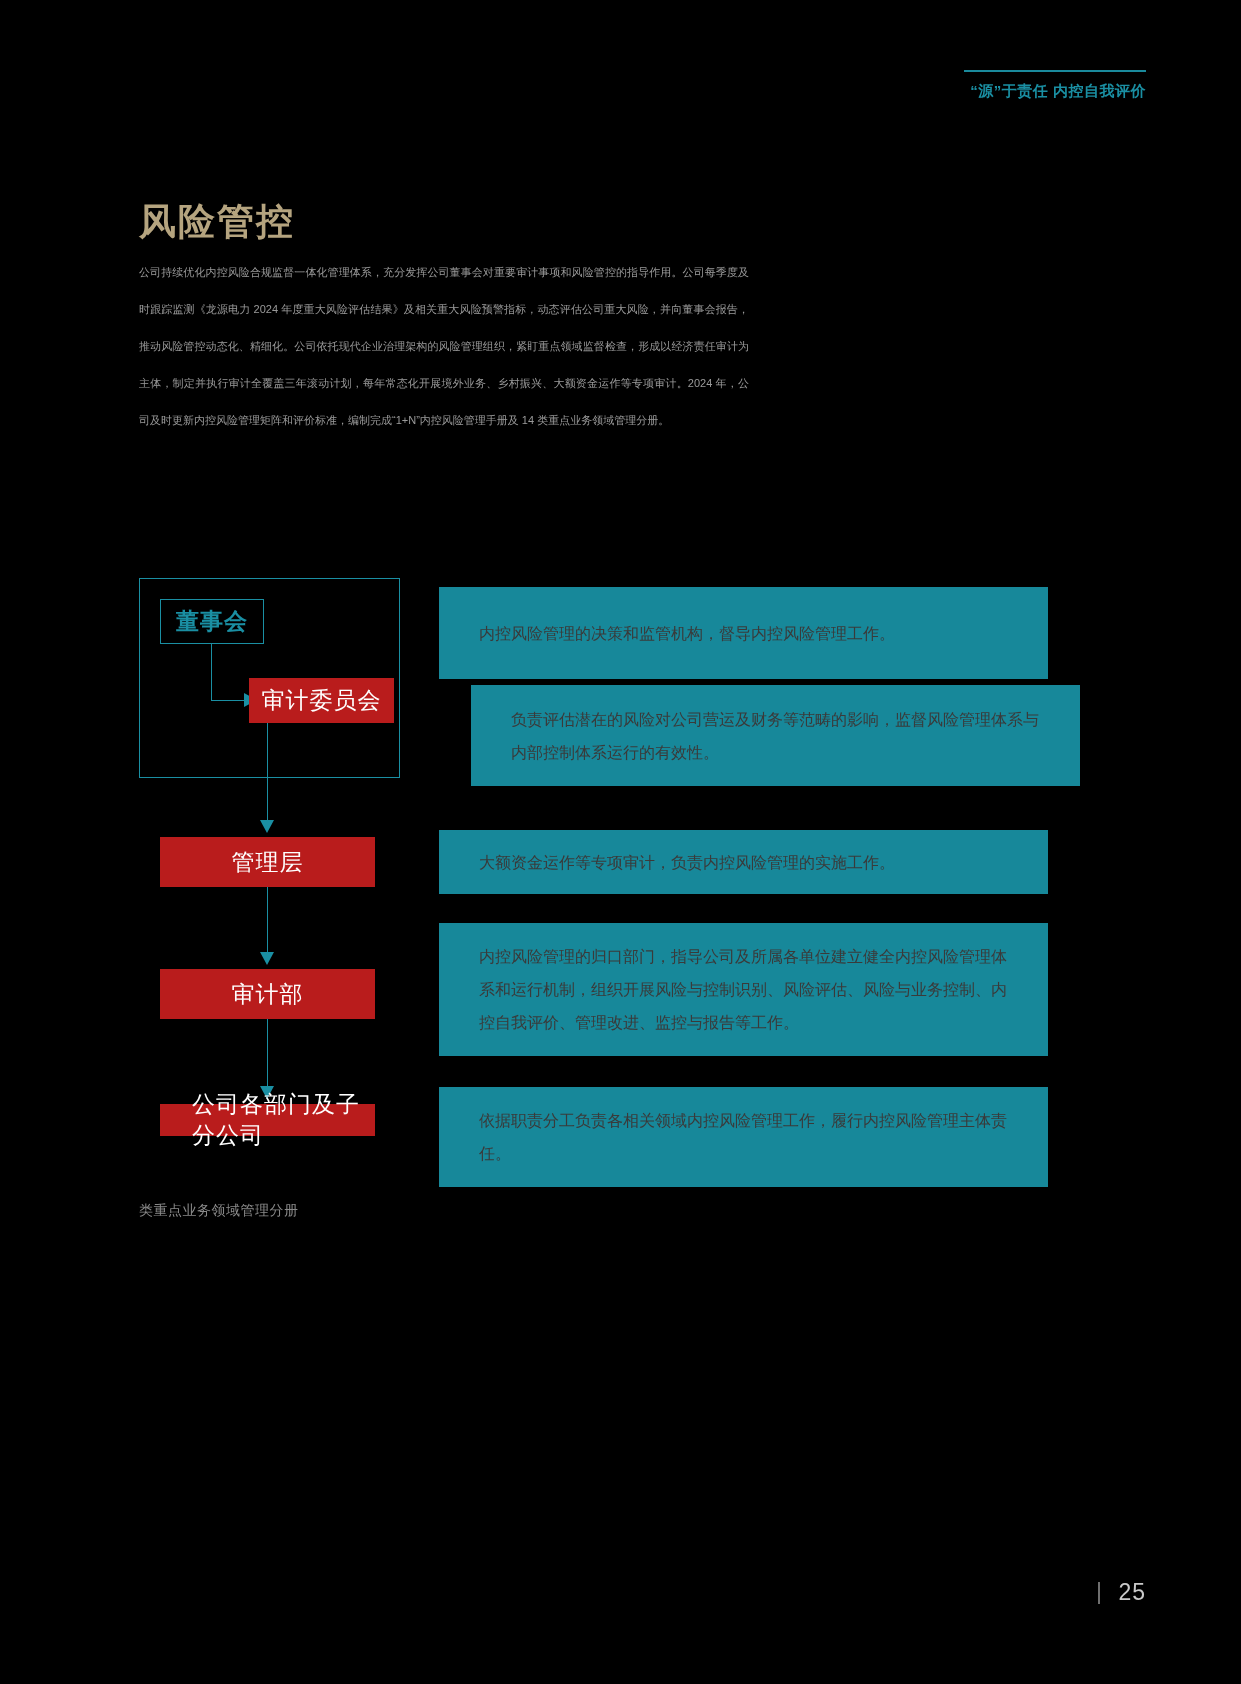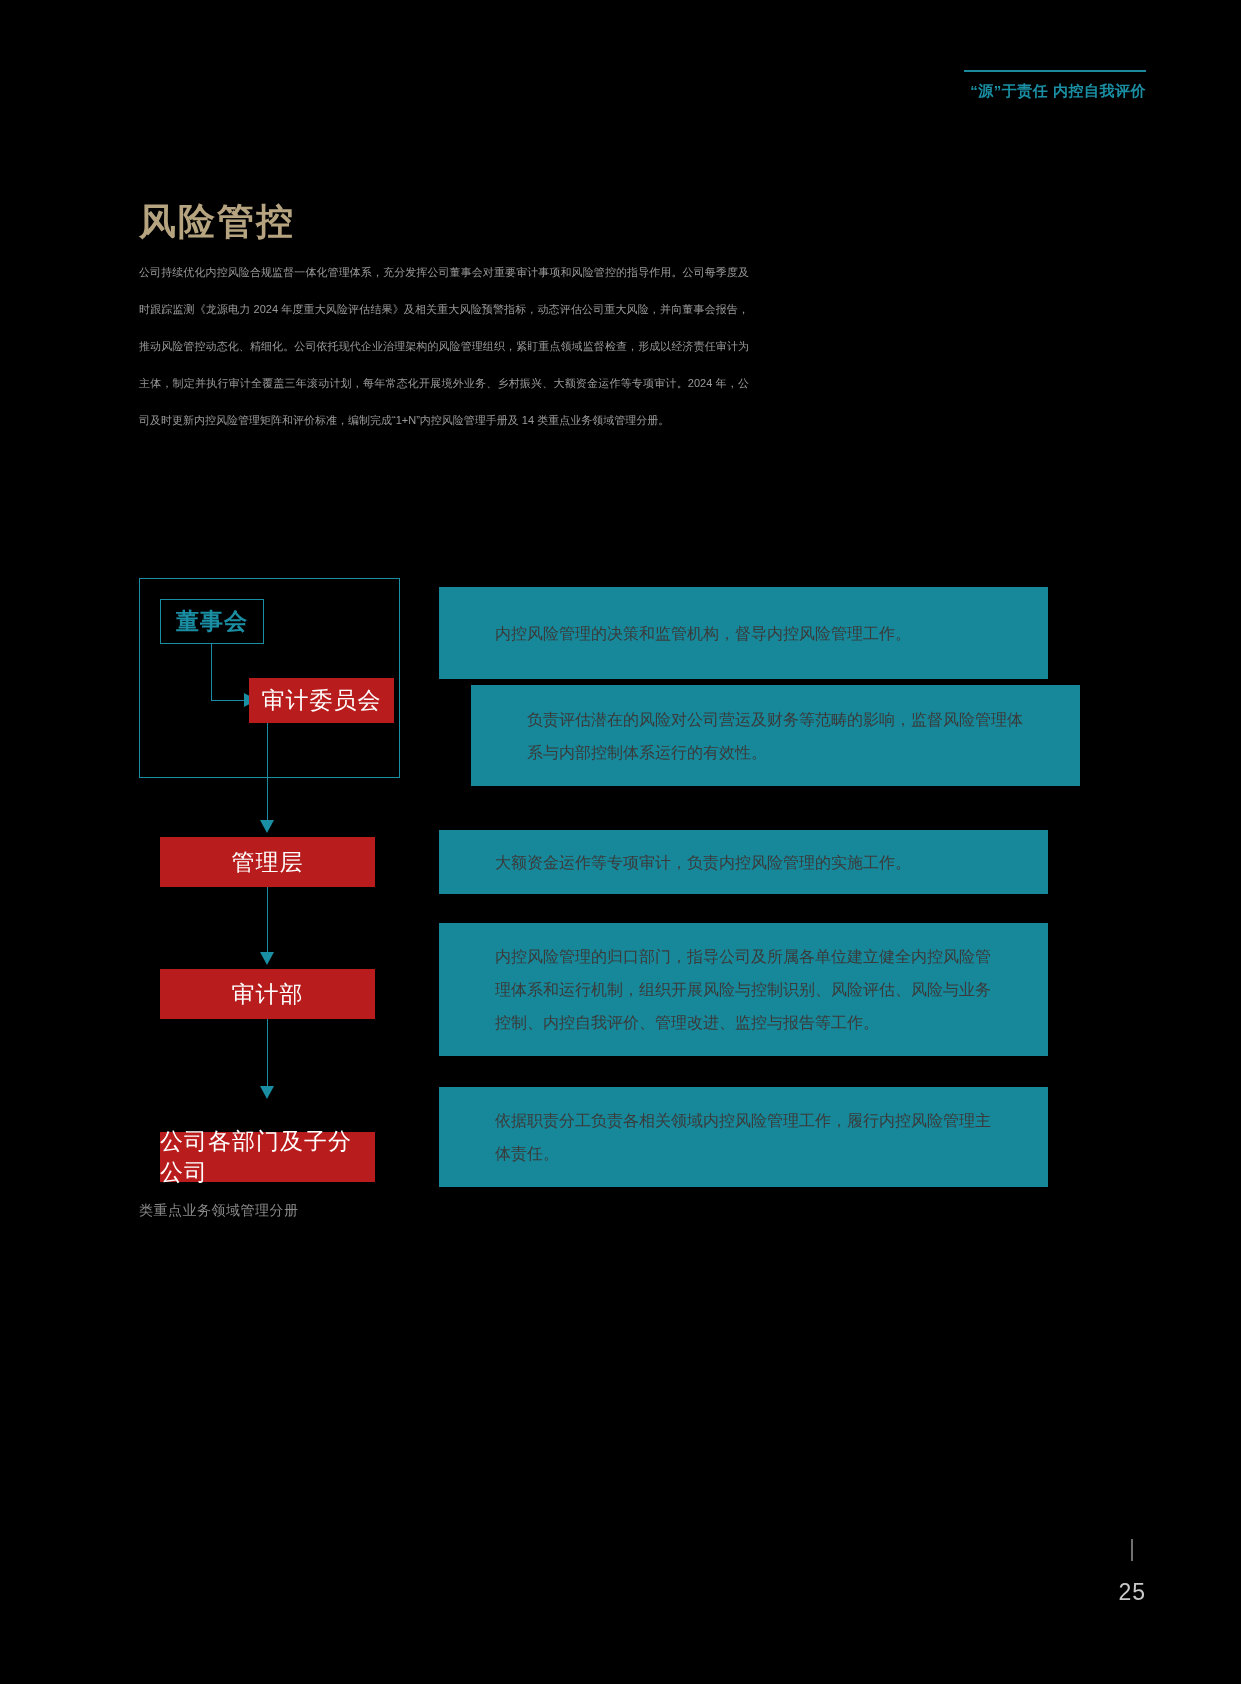--- a/index.html
+++ b/index.html
@@ -100,21 +100,21 @@
   .node-filled {
     background: #b91c1c;
     color: #ffffff;
   }
 
   
   .node-board        { left: 21px;  top: 21px;  width: 104px; height: 45px; }
   .node-audit-cmte   { left: 110px; top: 100px; width: 145px; height: 45px; }
   .node-management   { left: 21px;  top: 259px; width: 215px; height: 50px; }
   .node-audit-dept   { left: 21px;  top: 391px; width: 215px; height: 50px; }
-  .node-departments  { left: 21px;  top: 554px; width: 215px; height: 50px; }
+  .node-departments  { left: 21px;  top: 526px; width: 215px; height: 32px; padding-left: 32px; }
 
   
   .conn-elbow {
     position: absolute;
     left: 72px;
     top: 66px;
     width: 35px;
     height: 57px;
     border-left: 1.5px solid #1a8fa3;
     border-bottom: 1.5px solid #1a8fa3;
@@ -156,21 +156,21 @@
   
   .desc {
     position: absolute;
     left: 300px;
     width: 609px;
     background: #17889a;
     color: #3a3a3a;
     font-size: 16px;
     line-height: 33px;
     box-sizing: border-box;
-    padding: 0 56px;
+    padding: 0 40px;
     display: flex;
     align-items: center;
   }
   .desc-1 { top: 9px;   height: 92px; }
   .desc-2 { top: 107px; height: 101px; margin-left: 32px; }
   .desc-3 { top: 252px; height: 64px; }
   .desc-4 { top: 345px; height: 133px; }
   .desc-5 { top: 509px; height: 100px; }
 
   
@@ -184,21 +184,20 @@
   }
 
   
   .footer {
     position: absolute;
     bottom: 78px;
     right: 95px;
     display: flex;
     align-items: center;
     gap: 18px;
-    flex-direction: column;
   }
   .footer-bar {
     width: 2px;
     height: 22px;
     background: #6f6f6f;
   }
   .page-number {
     color: #c9c9c9;
     font-size: 23px;
     letter-spacing: 1px;

